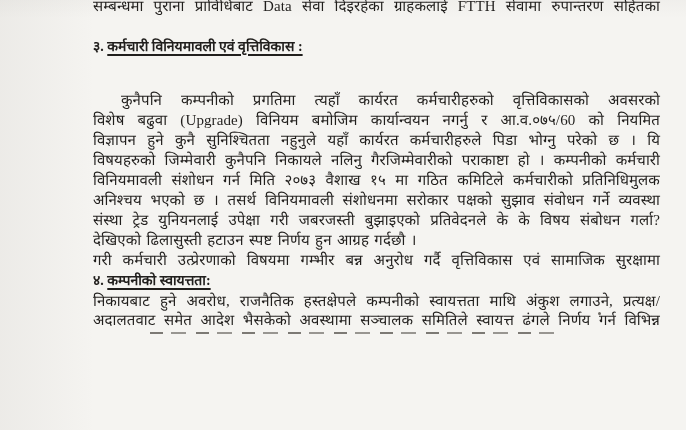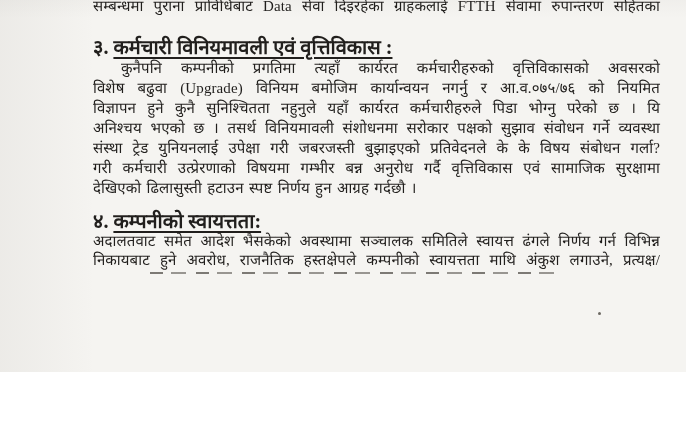--- a/index.html
+++ b/index.html
@@ -1,52 +1,52 @@
 <!DOCTYPE html>
 <html><head>
 <meta charset="utf-8">
 <style>
   html,body{margin:0;padding:0;}
   .page{
     position:relative;
-    width:686px;height:372px;
+    width:686px;height:430px;
     background-color:#f5f4f1;
     background-image:
       linear-gradient(90deg, rgba(120,114,104,0.07) 0px, rgba(120,114,104,0.03) 55px, rgba(0,0,0,0) 95px),
       linear-gradient(180deg, rgba(110,105,95,0.04) 0px, rgba(0,0,0,0) 18px);
     overflow:hidden;
     font-family:"Liberation Serif","DejaVu Serif",serif;
     color:#211f1d;
   }
   .content{padding:0 26px 0 93px;}
   .line{
     font-size:15px;
     line-height:20px;
     text-align:justify;
     text-align-last:justify;
     word-spacing:1.5px;
     letter-spacing:0.1px;
   }
   .line.no-just{text-align-last:left;}
-  .line.indent{text-indent:28px;}
+  .line.indent{text-indent:28px;margin-top:32px;}
   .heading{
     font-weight:bold;
-    font-size:20px;
+    font-size:14px;
     line-height:22px;
     text-align:left;
     text-align-last:left;
   }
   .heading .heading-title{
     text-decoration:underline;
     text-decoration-thickness:1.5px;
     text-underline-offset:3px;
   }
   .intro-para{margin-top:-4px;}
   .heading-3{margin-top:20px;}
-  .heading-4{margin-top:12px;}
+  .heading-4{margin-top:0;}
   .para-4 .line{line-height:19px;}
   .clipped-line{
     height:4px;
     overflow:hidden;
     margin-top:2px;
     margin-left:57px;
     width:412px;
     background-image:repeating-linear-gradient(90deg,
       rgba(60,56,50,0.65) 0px, rgba(60,56,50,0.65) 13px,
       rgba(0,0,0,0) 13px, rgba(0,0,0,0) 21px,
@@ -76,36 +76,38 @@
     </div>
 
     <div class="heading heading-3">
       <span class="heading-number">३.</span>
       <span> </span>
       <span class="heading-title">कर्मचारी विनियमावली एवं वृत्तिविकास :</span>
     </div>
 
     <div class="para-3">
       <div class="line indent">कुनैपनि कम्पनीको प्रगतिमा त्यहाँ कार्यरत कर्मचारीहरुको वृत्तिविकासको अवसरको</div>
-      <div class="line">विशेष बढुवा (Upgrade) विनियम बमोजिम कार्यान्वयन नगर्नु र आ.व.०७५/७६ को नियमित</div>
+      <div class="line">विशेष बढुवा (Upgrade) विनियम बमोजिम कार्यान्वयन नगर्नु र आ.व.०७५/60 को नियमित</div>
       <div class="line">विज्ञापन हुने कुनै सुनिश्चितता नहुनुले यहाँ कार्यरत कर्मचारीहरुले पिडा भोग्नु परेको छ । यि</div>
+      <div class="line">विषयहरुको जिम्मेवारी कुनैपनि निकायले नलिनु गैरजिम्मेवारीको पराकाष्टा हो । कम्पनीको कर्मचारी</div>
+      <div class="line">विनियमावली संशोधन गर्न मिति २०७३ वैशाख १५ मा गठित कमिटिले कर्मचारीको प्रतिनिधिमुलक</div>
       <div class="line">अनिश्चय भएको छ । तसर्थ विनियमावली संशोधनमा सरोकार पक्षको सुझाव संवोधन गर्ने व्यवस्था</div>
       <div class="line">संस्था ट्रेड युनियनलाई उपेक्षा गरी जबरजस्ती बुझाइएको प्रतिवेदनले के के विषय संबोधन गर्ला?</div>
+      <div class="line no-just">देखिएको ढिलासुस्ती हटाउन स्पष्ट निर्णय हुन आग्रह गर्दछौ ।</div>
       <div class="line">गरी कर्मचारी उत्प्रेरणाको विषयमा गम्भीर बन्न अनुरोध गर्दै वृत्तिविकास एवं सामाजिक सुरक्षामा</div>
-      <div class="line no-just">देखिएको ढिलासुस्ती हटाउन स्पष्ट निर्णय हुन आग्रह गर्दछौ ।</div>
     </div>
 
     <div class="heading heading-4">
       <span class="heading-number">४.</span>
       <span> </span>
       <span class="heading-title">कम्पनीको स्वायत्तता:</span>
     </div>
 
     <div class="para-4">
+      <div class="line">निकायबाट हुने अवरोध, राजनैतिक हस्तक्षेपले कम्पनीको स्वायत्तता माथि अंकुश लगाउने, प्रत्यक्ष/</div>
       <div class="line">अदालतवाट समेत आदेश भैसकेको अवस्थामा सञ्चालक समितिले स्वायत्त ढंगले निर्णय गर्न विभिन्न</div>
-      <div class="line">निकायबाट हुने अवरोध, राजनैतिक हस्तक्षेपले कम्पनीको स्वायत्तता माथि अंकुश लगाउने, प्रत्यक्ष/</div>
     </div>
 
     <div class="clipped-line"></div>
   </div>
 
   <div class="ink-speck"></div>
 </div>
 
 </body></html>

